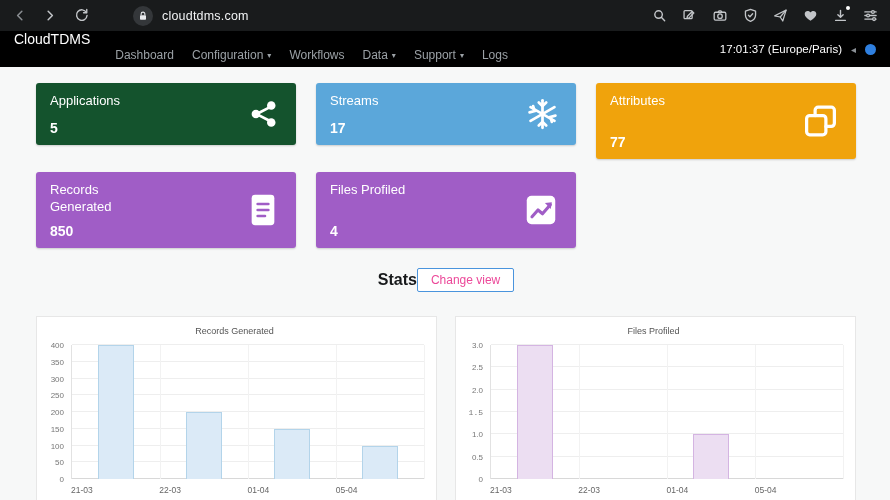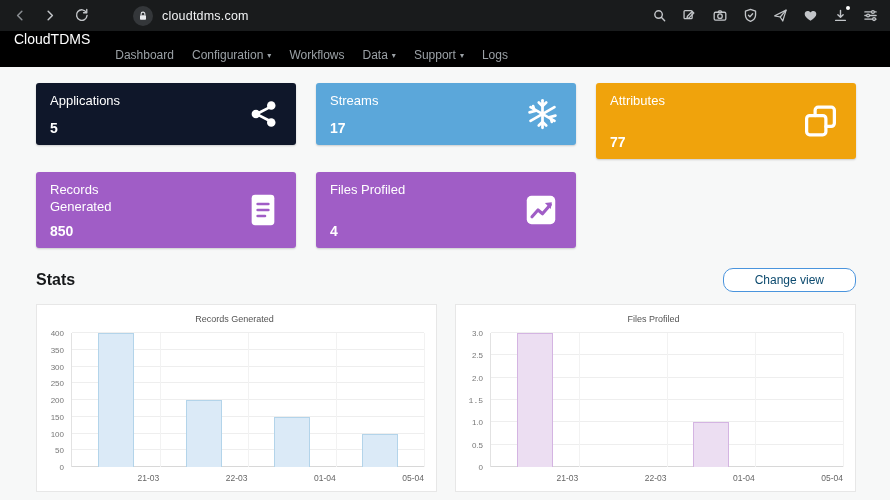--- a/index.html
+++ b/index.html
@@ -40,40 +40,40 @@
     display:flex; flex-direction:column; box-shadow:0 1px 2px rgba(0,0,0,.18);
   }
   .card-sm { height:62px; }
   .card-lg { height:76px; }
   .card-title { font-size:13px; line-height:1.3; }
   .card-lg .card-title { max-width:112px; }
   .card-value { font-size:14px; font-weight:bold; margin-top:auto; }
   .card-icon { position:absolute; right:17px; top:50%; transform:translateY(-50%); }
   .card-icon svg { display:block; }
   
-  .stats-row { display:flex; justify-content:space-between; align-items:center; margin:20px 0 12px; }
+  .stats-row { display:flex; justify-content:center; align-items:center; margin:20px 0 24px; }
   .stats-title { font-size:16px; font-weight:bold; color:#17191b; }
   .change-view {
-    font-size:12px; color:#0c4a6e; border:1px solid #4a94dd; background:#fff;
-    border-radius:10px; padding:4px 31px; cursor:pointer; font-family:inherit;
+    font-size:12px; color:#ec4899; border:1px solid #4a94dd; background:#fff;
+    border-radius:2px; padding:4px 13px; cursor:pointer; font-family:inherit;
   }
   
   .charts { display:grid; grid-template-columns:1fr 1fr; column-gap:18px; }
   .chart-panel { background:#fff; border:1px solid #e7e7e7; padding:9px 12px 8px 8px; }
   .chart-title { text-align:center; font-size:9px; color:#555; margin-bottom:9px; }
   .chart-body { display:flex; height:134px; }
   .y-axis { position:relative; width:26px; font-size:8px; color:#777; }
   .y-tick { position:absolute; right:7px; transform:translateY(50%); }
   .plot { position:relative; flex:1; border-left:1px solid #e2e2e2; }
   .gridline-h { position:absolute; left:0; right:0; height:1px; background:#eeeeee; }
   .gridline-h.baseline { background:#d8d8d8; }
   .gridline-v { position:absolute; top:0; bottom:0; width:1px; background:#f2f2f2; }
   .bar { position:absolute; bottom:0; border:1px solid; border-bottom:none; }
   .x-axis { display:flex; margin-left:26px; padding-top:6px; font-size:8.5px; color:#666; }
-  .x-label { flex:1; text-align:right; }
+  .x-label { flex:1; text-align:left; }
 </style>
 </head>
 <body>
 
 <div class="browser">
   <span class="b-icon">
     <svg width="15" height="15" viewBox="0 0 16 16" fill="none" stroke="#8b8f93" stroke-width="1.6" stroke-linecap="round" stroke-linejoin="round">
         <path d="M10.5 3.5 6 8l4.5 4.5"></path>
       </svg>
   </span>
@@ -168,28 +168,33 @@
       <span>Data</span>
       <span class="caret">▾</span>
     </span>
   <span class="nav-item">
       <span>Support</span>
       <span class="caret">▾</span>
     </span>
   <span class="nav-item">
       <span>Logs</span>
     </span>
+  <span class="nav-right">
+    <span class="clock">17:01:37 (Europe/Paris)</span>
+    <span class="collapse-arrow">◂</span>
+    <span class="status-dot"></span>
+  </span>
 </div>
 
 <div class="content">
 
   <div class="cards">
 
 
-    <div class="card card-sm" style="background: #0f172a;">
+    <div class="card card-sm" style="background: #14532d;">
       <span class="card-title">Applications</span>
       <span class="card-value">5</span>
       <span class="card-icon">
         <svg width="30" height="30" viewBox="0 0 24 24" fill="#fff">
           <path d="m6.8 10.4 9.5-4.9 1 1.9-9.5 4.9zM6.8 13.6l9.5 4.9 1-1.9-9.5-4.9z"></path>
           <circle cx="5.5" cy="12" r="3.4"></circle>
             <circle cx="17.8" cy="5.2" r="3.4"></circle>
             <circle cx="17.8" cy="18.8" r="3.4"></circle>
         </svg>
       </span>

